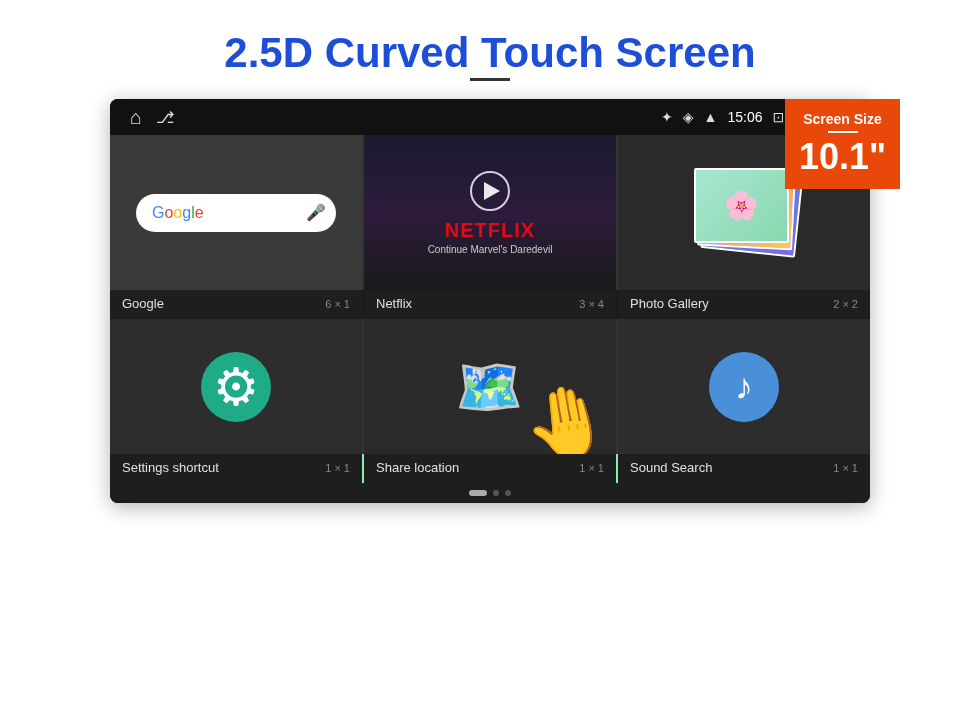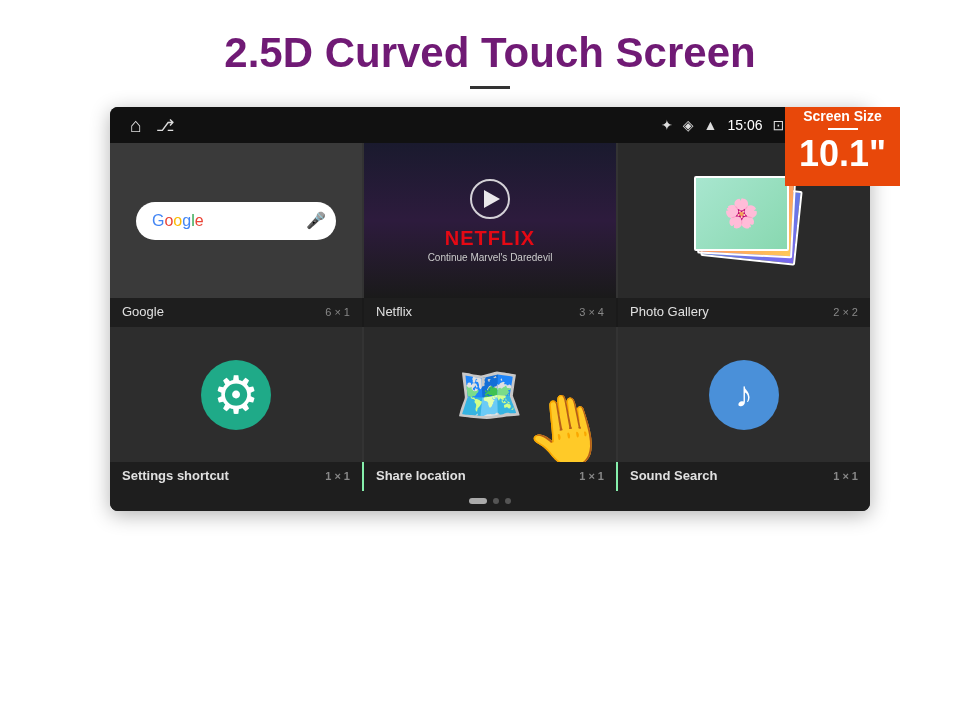--- a/index.html
+++ b/index.html
@@ -15,24 +15,24 @@
       width: 980px;
       padding: 30px 60px 20px;
       display: flex;
       flex-direction: column;
       align-items: center;
     }
 
     .main-title {
       font-size: 42px;
       font-weight: 900;
-      color: #701a75;
+      color: #1d4ed8;
       text-align: center;
       line-height: 1.1;
-      margin-bottom: 10px;
+      margin-bottom: 2px;
     }
 
     .title-divider {
       width: 40px;
       height: 3px;
       background: #333;
       margin: 0 auto 18px;
     }
 
     .description {
@@ -50,21 +50,21 @@
     }
 
     .screen-size-badge {
       position: absolute;
       top: 0;
       right: -30px;
       width: 115px;
       background: #e8480a;
       color: white;
       text-align: center;
-      padding: 1px 10px 14px;
+      padding: 12px 10px 14px;
       z-index: 10;
     }
 
     .badge-title {
       font-size: 14px;
       font-weight: 700;
       margin-bottom: 4px;
     }
 
     .badge-divider {
@@ -389,21 +389,20 @@
       justify-content: center;
       font-size: 36px;
       color: white;
     }
 
     .bottom-labels {
       display: grid;
       grid-template-columns: 1fr 1fr 1fr;
       gap: 2px;
       background: #86efac;
-      font-weight: bold;
     }
 
     .scroll-indicator {
       background: #1e1e1e;
       height: 20px;
       display: flex;
       align-items: center;
       justify-content: center;
       gap: 6px;
     }

